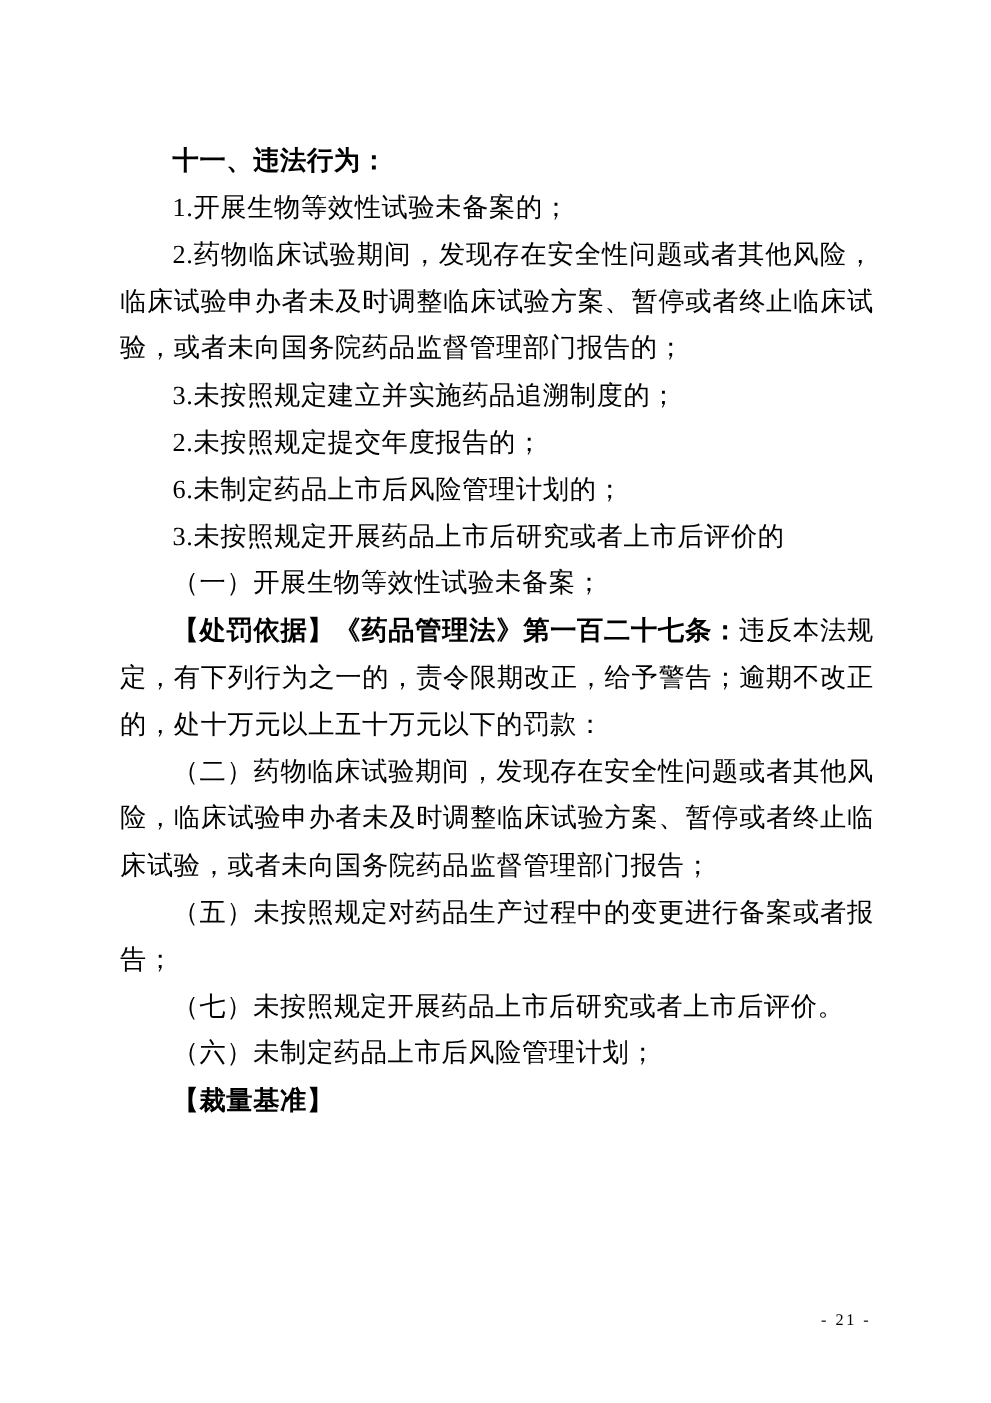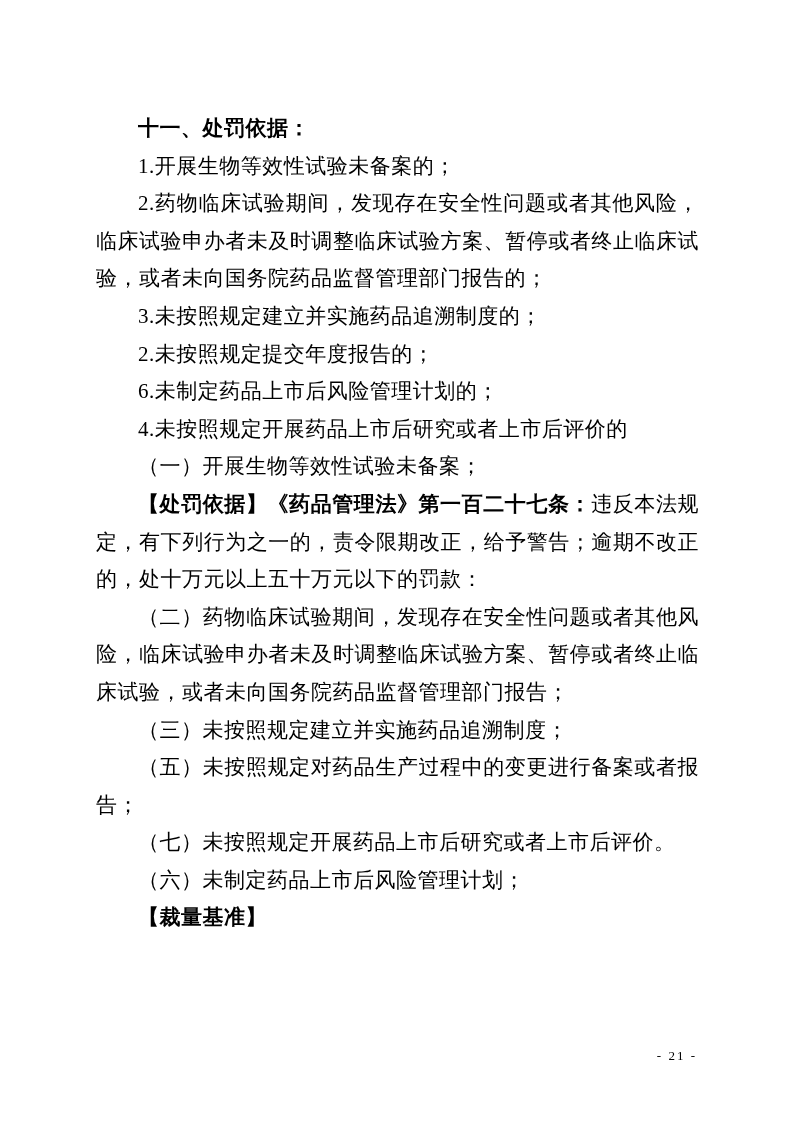--- a/index.html
+++ b/index.html
@@ -42,34 +42,33 @@
     letter-spacing: 2px;
     color: #000000;
   }
 </style>
 </head>
 <body>
 
 <div class="page">
   <div class="content">
 
-    <p class="para bold">十一、处罚依据：</p>
+    <p class="para bold">十一、违法行为：</p>
 
     <p class="para">1.开展生物等效性试验未备案的；</p>
     <p class="para">2.药物临床试验期间，发现存在安全性问题或者其他风险，临床试验申办者未及时调整临床试验方案、暂停或者终止临床试验，或者未向国务院药品监督管理部门报告的；</p>
     <p class="para">3.未按照规定建立并实施药品追溯制度的；</p>
     <p class="para">2.未按照规定提交年度报告的；</p>
     <p class="para">6.未制定药品上市后风险管理计划的；</p>
-    <p class="para">4.未按照规定开展药品上市后研究或者上市后评价的</p>
+    <p class="para">3.未按照规定开展药品上市后研究或者上市后评价的</p>
 
     <p class="para">（一）开展生物等效性试验未备案；</p>
 
     <p class="para"><span class="bold">【处罚依据】《药品管理法》第一百二十七条：</span><span>违反本法规定，有下列行为之一的，责令限期改正，给予警告；逾期不改正的，处十万元以上五十万元以下的罚款：</span></p>
     <p class="para">（二）药物临床试验期间，发现存在安全性问题或者其他风险，临床试验申办者未及时调整临床试验方案、暂停或者终止临床试验，或者未向国务院药品监督管理部门报告；</p>
-    <p class="para">（三）未按照规定建立并实施药品追溯制度；</p>
     <p class="para">（五）未按照规定对药品生产过程中的变更进行备案或者报告；</p>
     <p class="para">（七）未按照规定开展药品上市后研究或者上市后评价。</p>
     <p class="para">（六）未制定药品上市后风险管理计划；</p>
 
     <p class="para bold">【裁量基准】</p>
 
   </div>
 
   <div class="page-number">- 21 -</div>
 </div>

